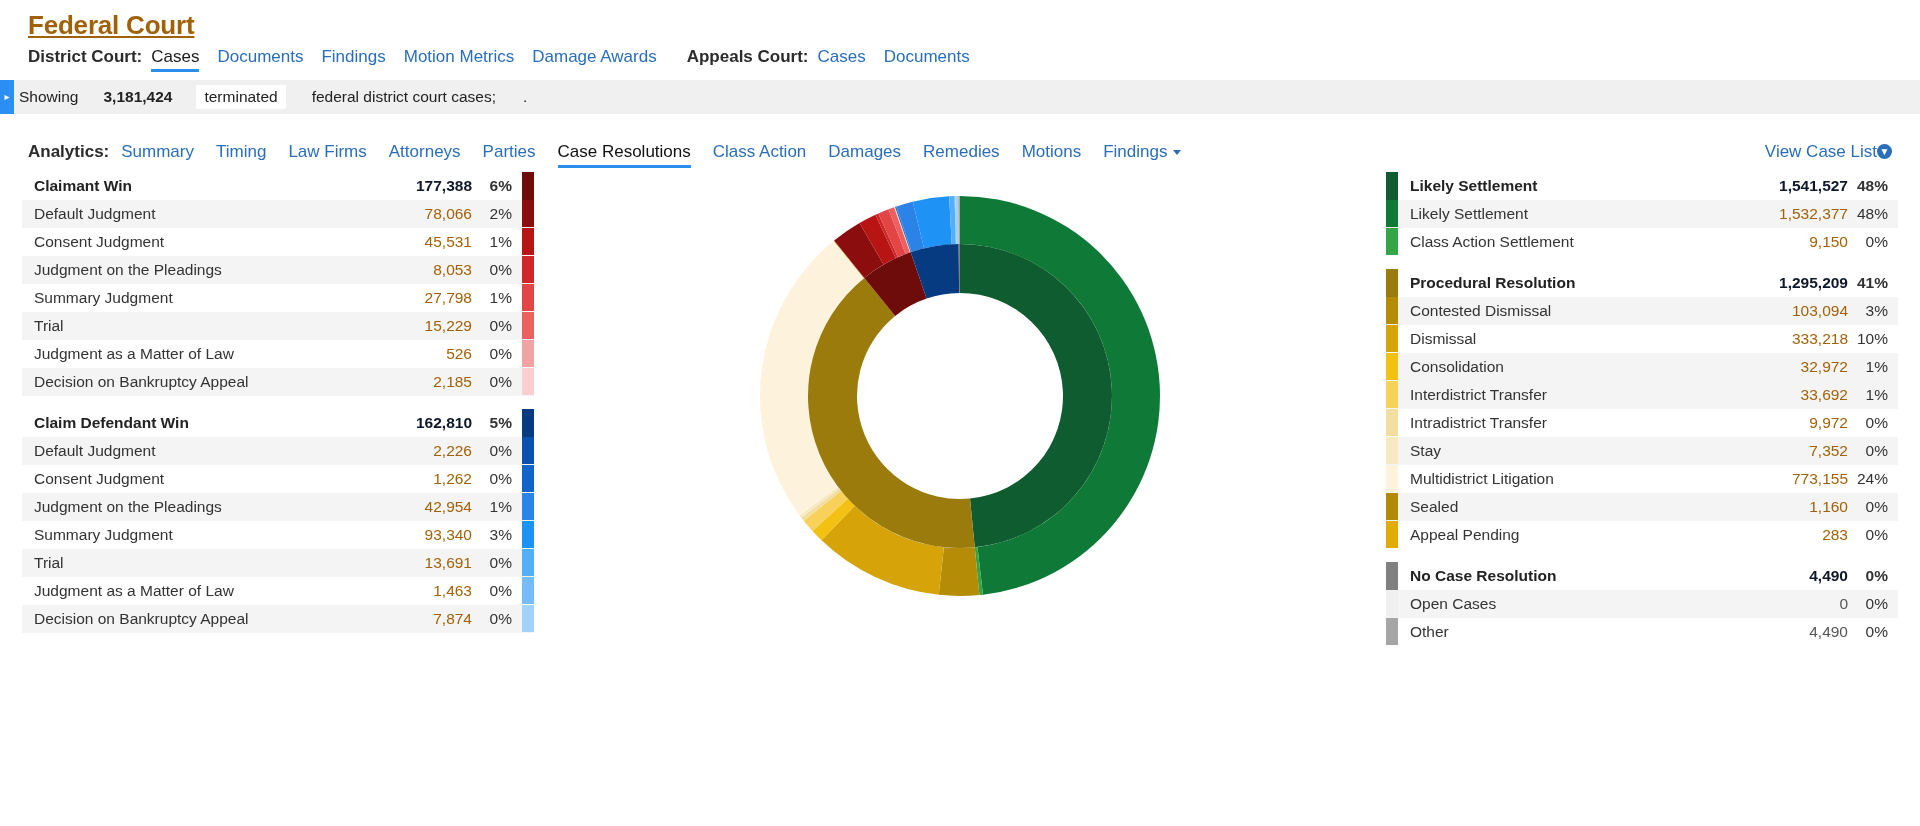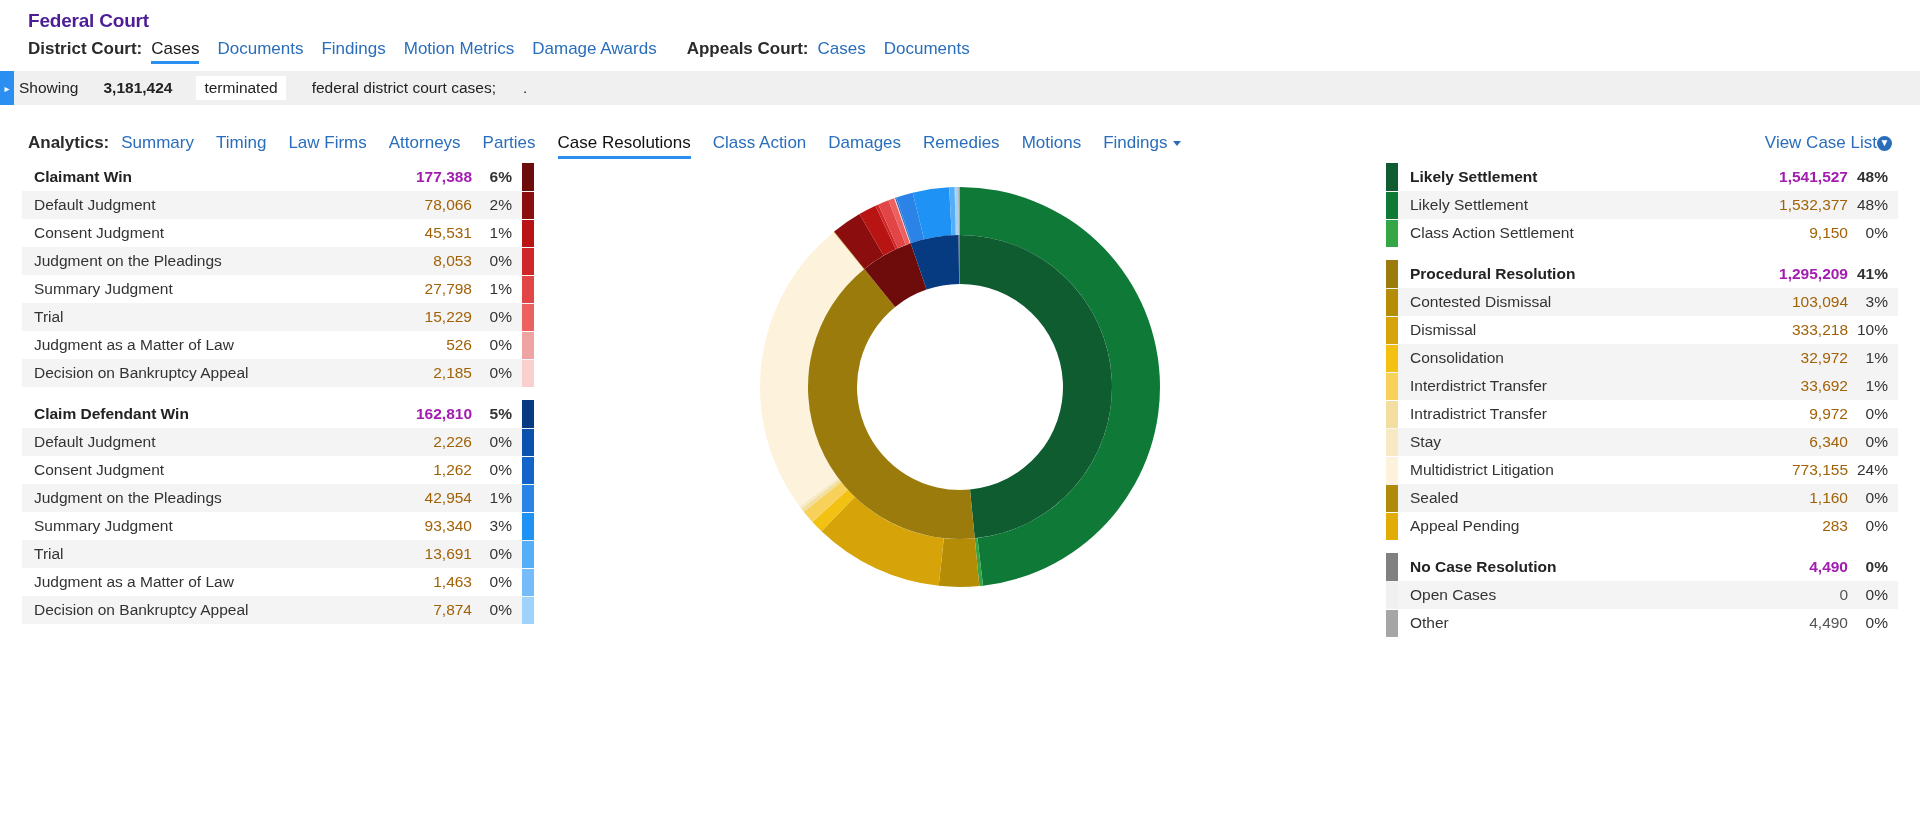--- a/index.html
+++ b/index.html
@@ -10,22 +10,22 @@
     background: #ffffff;
     font-family: "Liberation Sans", sans-serif;
     color: #333333;
     overflow: hidden;
   }
   .page { width: 1920px; height: 826px; position: relative; }
 
   
   .header { padding: 6px 28px 0 28px; }
   .page-title {
-    font-size: 19px; font-weight: bold; color: #4c1d95; letter-spacing: -0.2px;
-    margin: 4px 0 6px 0; line-height: 1.2;
+    font-size: 26px; font-weight: bold; color: #a16207; letter-spacing: -0.2px;
+    margin: 4px 0 6px 0; line-height: 1.2; text-decoration: underline;
   }
   .court-nav {
     display: flex; align-items: baseline; flex-wrap: nowrap;
     font-size: 17px; line-height: 1.2; gap: 0;
   }
   .court-nav .group-label { font-weight: bold; color: #2b2b2b; margin-right: 9px; }
   .court-nav .group-label.second { margin-left: 30px; }
   .court-nav a {
     color: #2a6ebb; text-decoration: none; margin-right: 18px; white-space: nowrap;
   }
@@ -94,21 +94,21 @@
   .table-col { width: 512px; flex: 0 0 512px; }
   .chart-col { flex: 1 1 auto; display: flex; justify-content: center; padding-top: 4px; }
 
   table.res { border-collapse: collapse; width: 100%; font-size: 15.5px; table-layout: fixed; }
   table.res tr.zebra { background: #f4f4f4; }
   table.res td { padding: 5px 0; vertical-align: middle; }
   table.res td.name { padding-left: 12px; color: #333; }
   table.res td.val { text-align: right; color: #a16207; width: 110px; padding-right: 4px; }
   table.res td.pct { text-align: right; color: #333; width: 46px; padding-right: 10px; }
   table.res tr.group td.name { font-weight: bold; color: #222; }
-  table.res tr.group td.val { color: #a21caf; font-weight: bold; }
+  table.res tr.group td.val { color: #0f172a; font-weight: bold; }
   table.res tr.group td.pct { font-weight: bold; }
   table.res td.val.plain { color: #555; }
   table.res tr.spacer td { height: 13px; padding: 0; background: #fff; }
 
   
   .sw-right { width: 12px; padding: 0 !important; }
   .sw-left  { width: 12px; padding: 0 !important; }
   .sw-bar { width: 12px; height: 100%; min-height: 27px; display: block; }
   table.res td.swcell { padding: 0 !important; }
   table.res td.swcell .sw-bar { height: 27px; }
@@ -480,21 +480,21 @@
               </td>
               <td class="name">Intradistrict Transfer</td>
               <td class="val">9,972</td>
               <td class="pct">0%</td>
             </tr>
             <tr class="zebra">
               <td class="swcell sw-left">
                 <span class="sw-bar" style="background: rgb(246, 233, 196);"></span>
               </td>
               <td class="name">Stay</td>
-              <td class="val">6,340</td>
+              <td class="val">7,352</td>
               <td class="pct">0%</td>
             </tr>
             <tr class="">
               <td class="swcell sw-left">
                 <span class="sw-bar" style="background: rgb(253, 243, 220);"></span>
               </td>
               <td class="name">Multidistrict Litigation</td>
               <td class="val">773,155</td>
               <td class="pct">24%</td>
             </tr>

